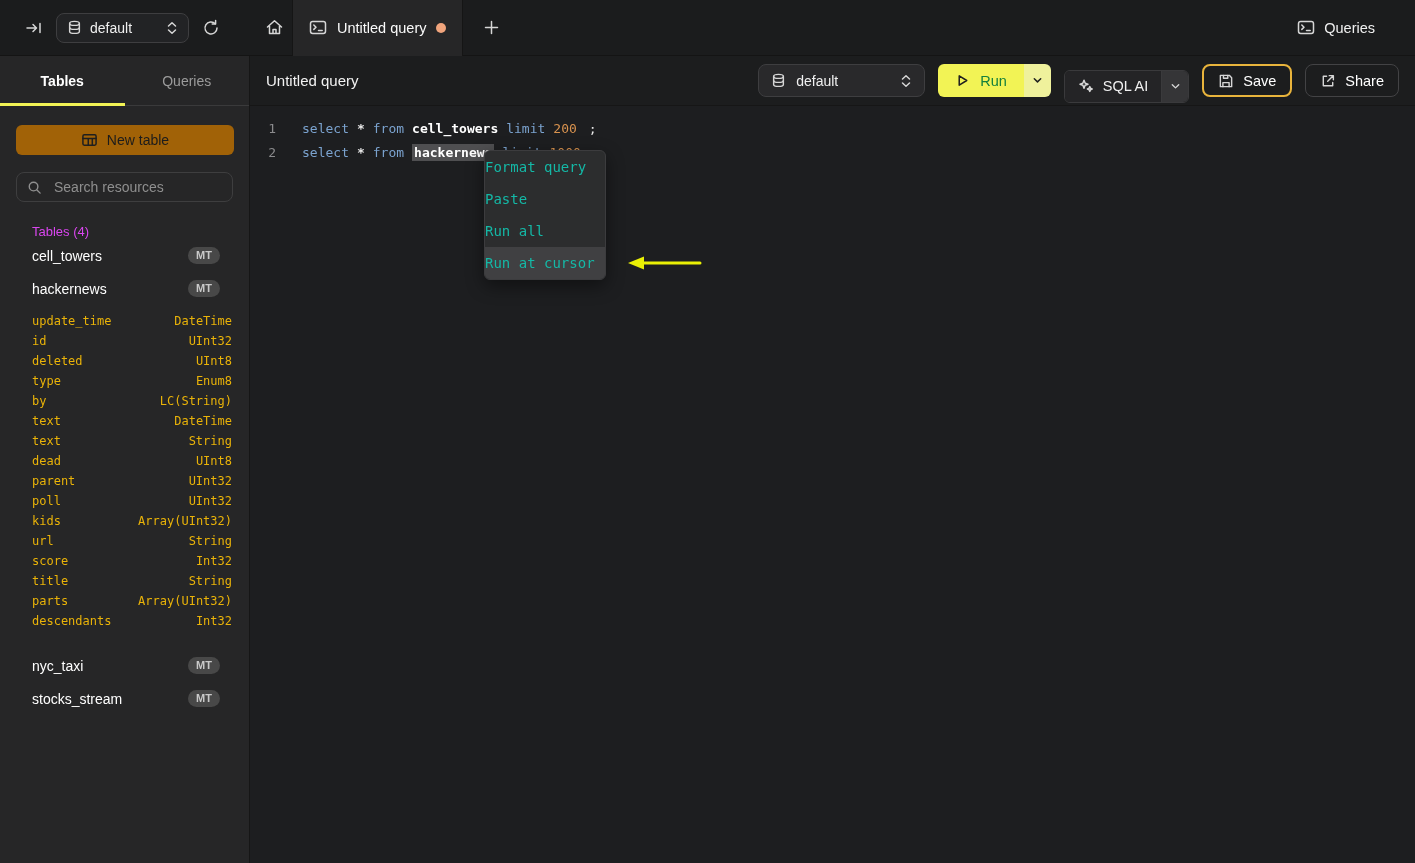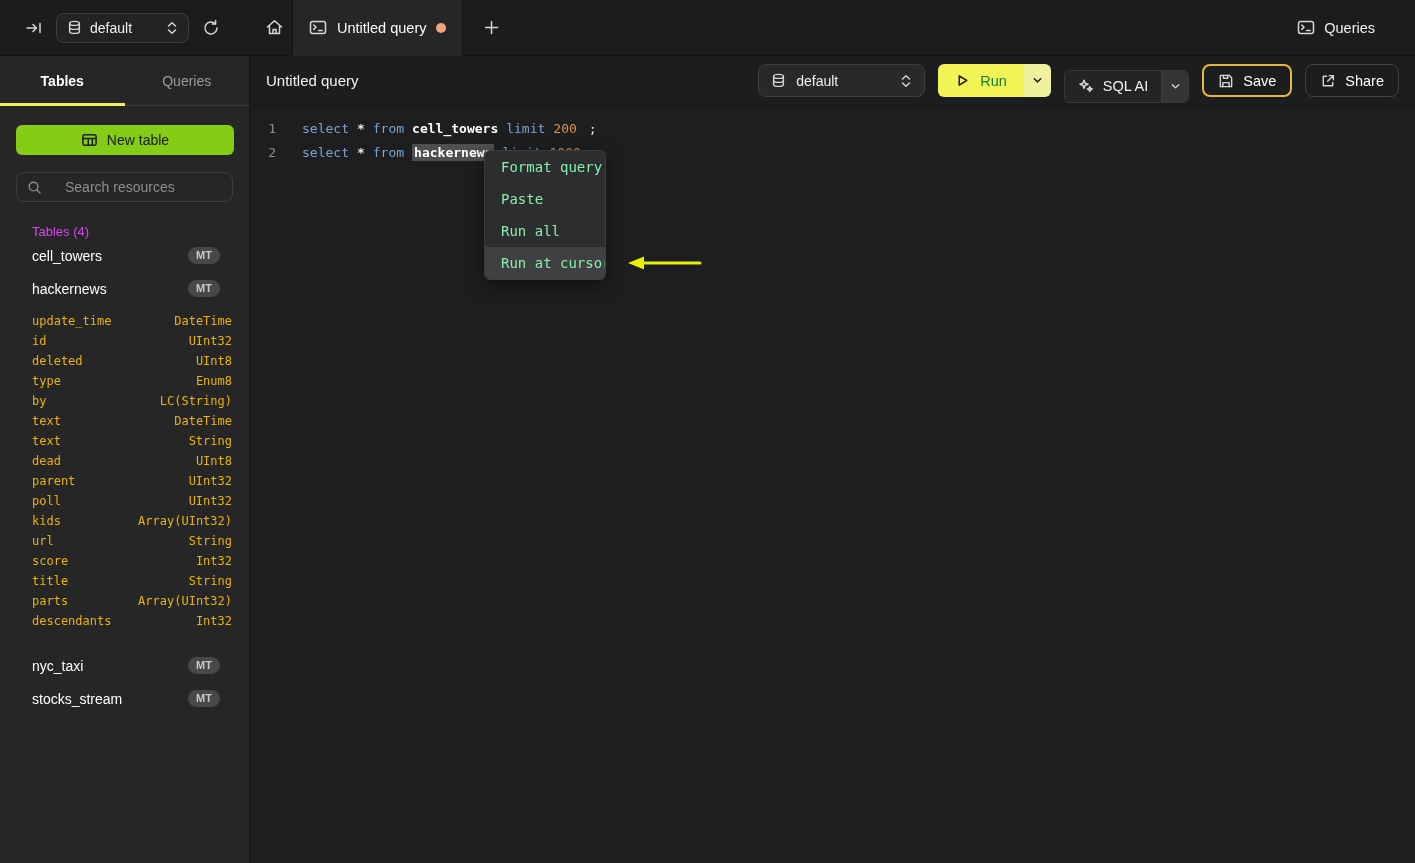--- a/index.html
+++ b/index.html
@@ -63,28 +63,28 @@
   .side-tab {
     flex:1; display:flex; align-items:center; justify-content:center;
     font-size:14px; color:#9b9b9b; cursor:pointer; position:relative;
   }
   .side-tab.active { color:#ffffff; font-weight:700; }
   .tab-underline {
     position:absolute; left:0; right:0; bottom:-1px; height:3px; background:#f2f355;
   }
   .new-table-btn {
     margin:19px 16px 0; width:218px; height:30px;
-    background:#84cc16; border:none; border-radius:6px;
+    background:#a16207; border:none; border-radius:6px;
     color:#1c1c1c; font-size:14px; font-weight:500; font-family:inherit;
     display:flex; align-items:center; justify-content:center; gap:9px; cursor:pointer;
   }
   .search-box {
     margin:17px 16px 0; height:30px; padding:0 10px;
     border:1px solid #3e3e3f; border-radius:8px;
-    display:flex; align-items:center; gap:23px;
+    display:flex; align-items:center; gap:12px;
   }
   .search-box input {
     flex:1; background:transparent; border:none; outline:none;
     color:#e0e0e0; font-size:14px; font-family:inherit;
   }
   .search-box input::placeholder { color:#8f8f8f; }
   .section-label { margin:22px 16px 0 32px; font-size:13px; color:#d946ef; }
   .table-row {
     height:33px; padding:0 29px 0 32px;
     display:flex; align-items:center; justify-content:space-between; cursor:pointer;
@@ -169,22 +169,22 @@
   .sel { background:#4f4f51; color:#ffffff; font-weight:bold; padding:1px 2px; }
 
   
   .ctx-menu {
     position:absolute; left:234px; top:44px; width:122px;
     background:#2c2d2e; border:1px solid #3c3c3e; border-radius:6px;
     overflow:hidden; z-index:5;
     box-shadow:0 6px 18px rgba(0,0,0,0.45);
   }
   .ctx-item {
-    height:32px; line-height:32px; padding-left:16px;
-    font-size:14px; color:#86efac; cursor:pointer; white-space:nowrap;
+    height:32px; line-height:32px; padding-left:0;
+    font-size:14px; color:#14b8a6; cursor:pointer; white-space:nowrap;
   }
   .ctx-item.active { background:#404042; }
 
   
   .anno-arrow { position:absolute; left:372px; top:149px; z-index:6; }
 </style>
 </head>
 <body>
 
 <div class="topbar">

